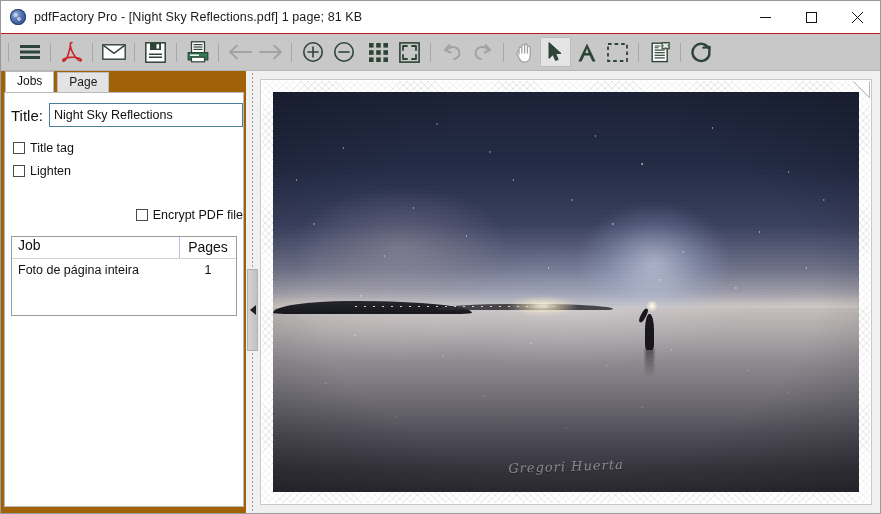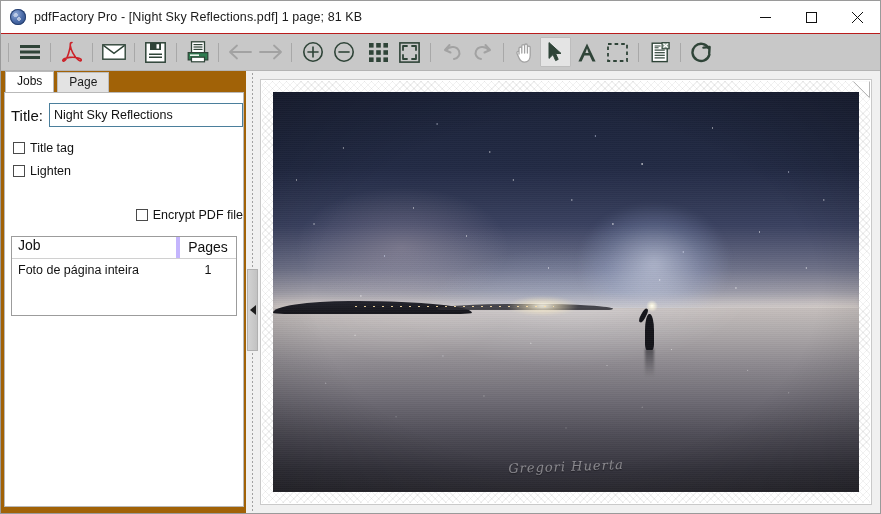--- a/index.html
+++ b/index.html
@@ -139,21 +139,21 @@
     display:flex;flex-direction:column;
   }
   .jt-head{
     display:flex;font-size:14px;color:#111;
     border-bottom:1px solid #d0d0d0;
     height:21px;align-items:flex-start;
   }
   .jt-head .c1{flex:1 1 auto;padding-left:6px;}
   .jt-head .c2{
     width:56px;flex:0 0 56px;text-align:center;
-    border-left:4px solid #c4b5fd;height:21px;line-height:21px;
+    border-left:1px solid #c4b5fd;height:21px;line-height:21px;
   }
   .jt-row{display:flex;font-size:12.5px;color:#111;height:22px;align-items:center;}
   .jt-row .c1{flex:1 1 auto;padding-left:6px;}
   .jt-row .c2{width:56px;flex:0 0 56px;text-align:center;}
   
   .splitter{
     width:14px;flex:0 0 14px;position:relative;
     background:
       repeating-linear-gradient(to bottom,#9a9a9a 0 1px,rgba(0,0,0,0) 1px 3px);
     background-position:center;

